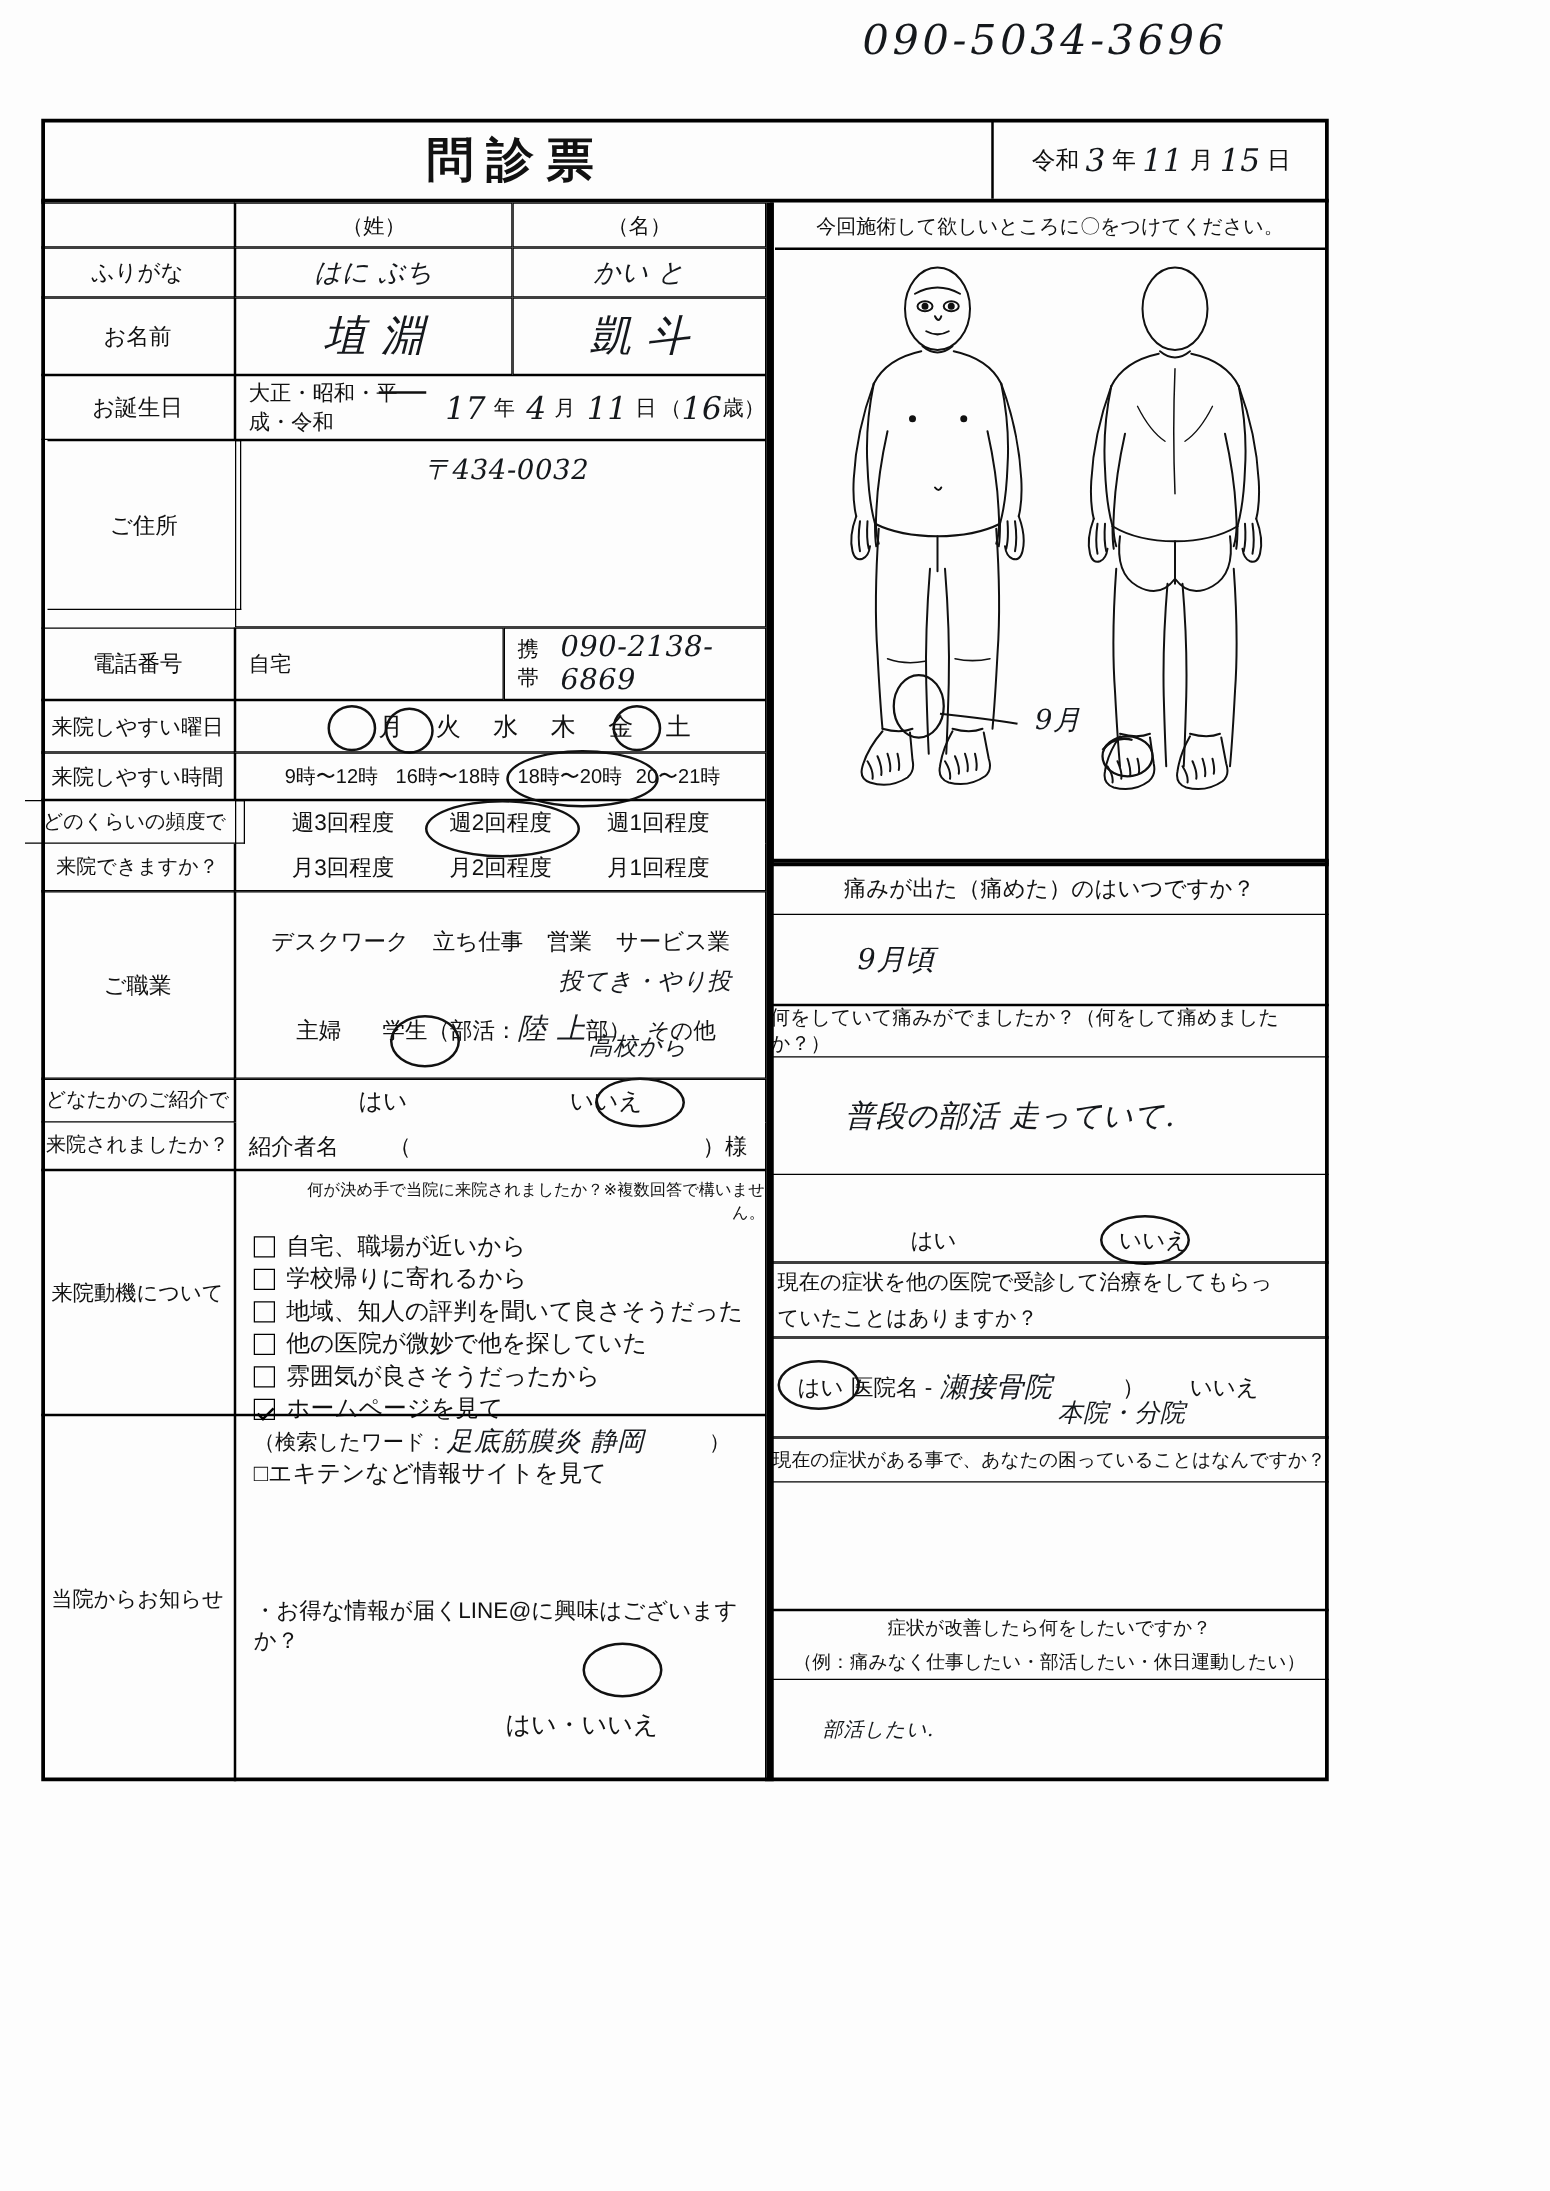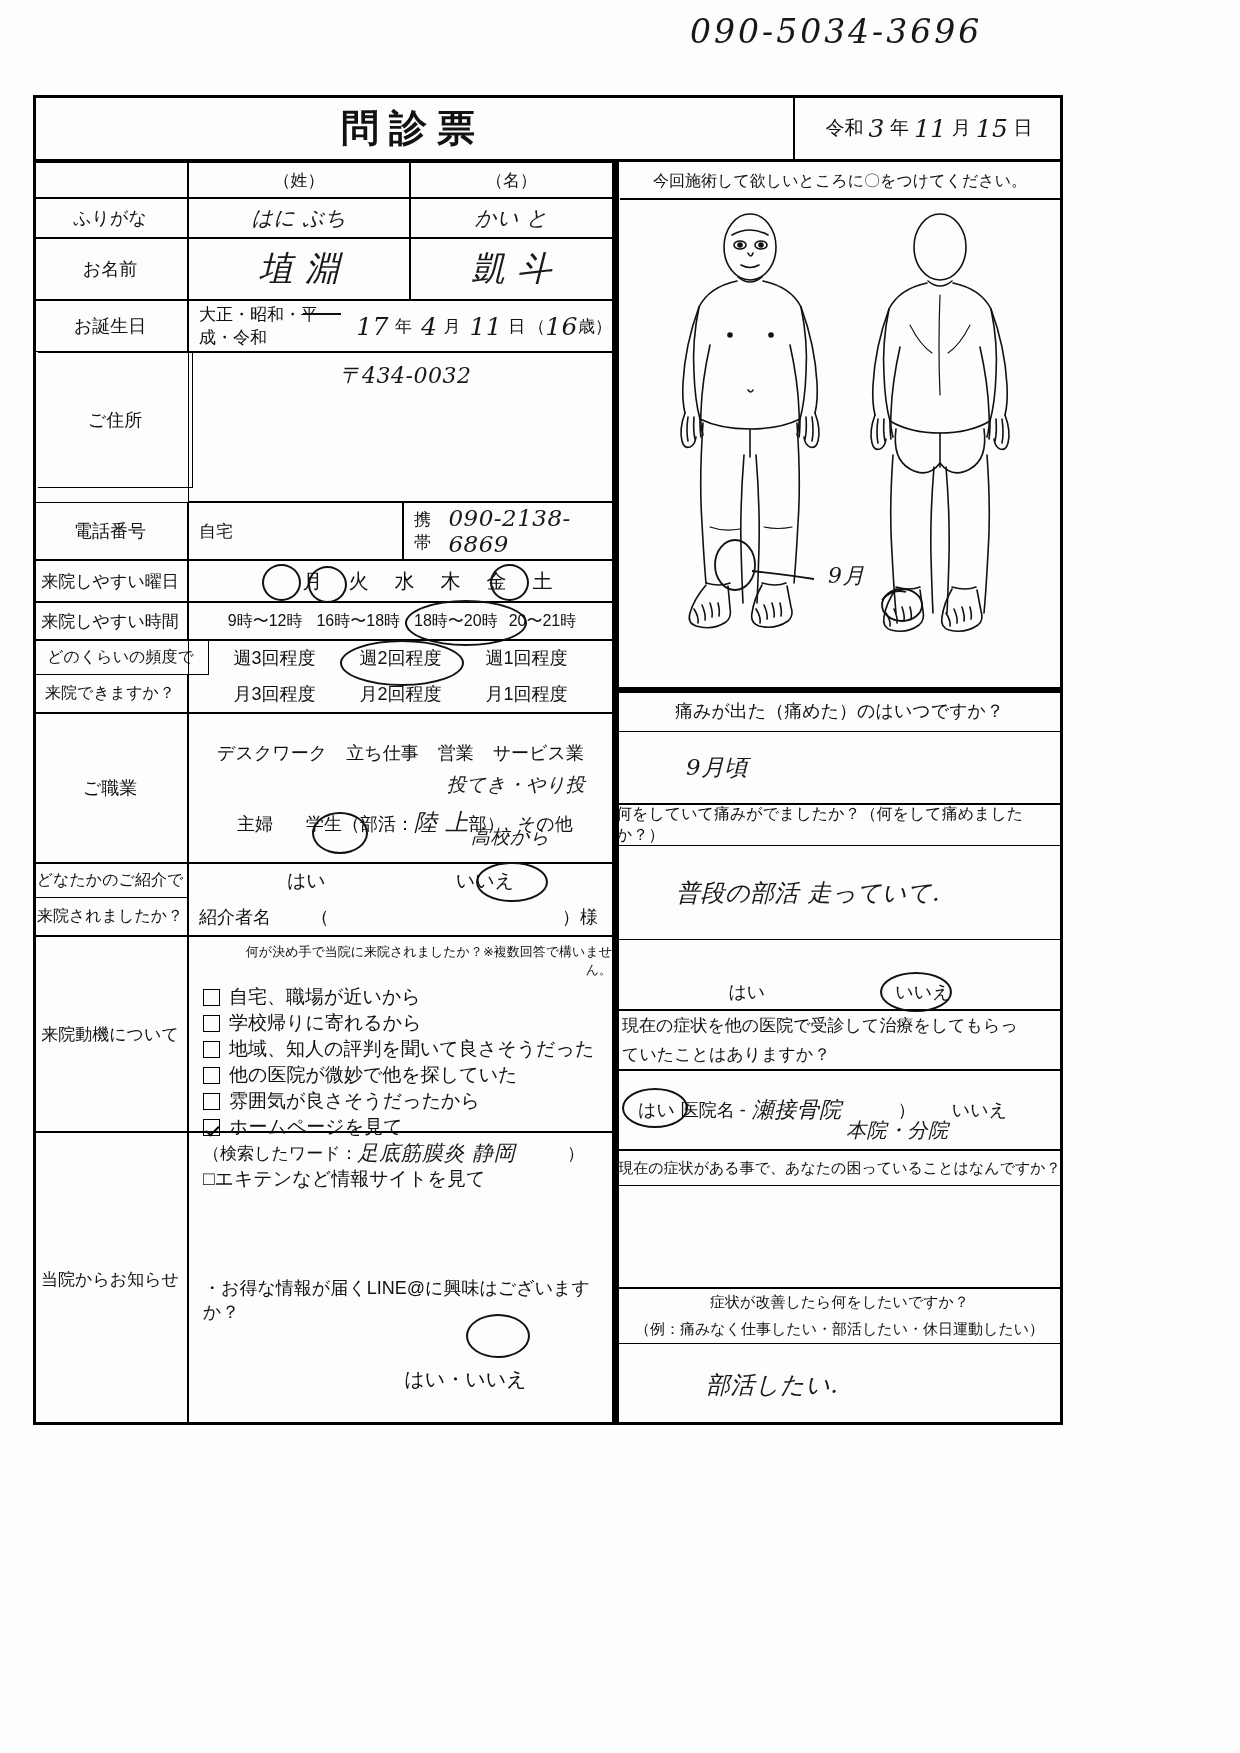--- a/index.html
+++ b/index.html
@@ -197,21 +197,21 @@
 
   <div class="cell lbl" style="left:33px; top:602px; width:155px; height:38px; border-left:none; font-size:17px;">来院しやすい時間</div>
   <div class="cell" style="left:188px; top:602px; width:425px; height:38px; font-size:16px;">
     <span style="margin:0 7px;">9時〜12時</span>
     <span style="margin:0 7px;">16時〜18時</span>
     <span style="margin:0 7px;">18時〜20時</span>
     <span style="margin:0 4px;">20〜21時</span>
   </div>
   <div class="circle" style="left:405px; top:600px; width:118px; height:42px;"></div>
 
-  <div class="cell lbl" style="left:33px; top:640px; width:176px; height:35px; border-left:none; font-size:16px;text-align:right;">どのくらいの頻度で</div>
+  <div class="cell lbl" style="left:20px; top:640px; width:176px; height:35px; border-left:none; font-size:16px;text-align:right;">どのくらいの頻度で</div>
   <div class="cell lbl" style="left:33px; top:675px; width:155px; height:38px; border-left:none; font-size:16px; border-top:none;">来院できますか？</div>
   <div class="cell" style="left:188px; top:640px; width:425px; height:35px; border-bottom:none; font-size:18px;">
     <span style="margin:0 22px;">週3回程度</span>
     <span style="margin:0 22px;">週2回程度</span>
     <span style="margin:0 22px;">週1回程度</span>
   </div>
   <div class="cell" style="left:188px; top:675px; width:425px; height:38px; font-size:18px; border-top:none;">
     <span style="margin:0 22px;">月3回程度</span>
     <span style="margin:0 22px;">月2回程度</span>
     <span style="margin:0 22px;">月1回程度</span>
@@ -435,18 +435,18 @@
   <div class="circle" style="left:622px; top:1088px; width:62px; height:36px;"></div>
 
   <div class="cell" style="left:616px; top:1150px; width:447px; height:36px; border-left:none; border-right:none; font-size:15px;">現在の症状がある事で、あなたの困っていることはなんですか？</div>
   <div class="cell left" style="left:616px; top:1186px; width:447px; height:102px; border-left:none; border-right:none; border-top:none;">
     <span class="hw" style="font-size:23px; margin-left:40px;"></span>
   </div>
 
   <div class="cell" style="left:616px; top:1288px; width:447px; height:28px; border-left:none; border-right:none; border-bottom:none; font-size:15px;">症状が改善したら何をしたいですか？</div>
   <div class="cell" style="left:616px; top:1316px; width:447px; height:28px; border-left:none; border-right:none; border-top:none; font-size:15px;">（例：痛みなく仕事したい・部活したい・休日運動したい）</div>
   <div class="cell left" style="left:616px; top:1344px; width:447px; height:81px; border-left:none; border-right:none; border-top:none; border-bottom:none;">
-    <span class="hw" style="font-size:24px; margin-left:80px;">部活したい.</span>
+    <span class="hw" style="font-size:16px; margin-left:32px;">部活したい.</span>
   </div>
 
   <div style="position:absolute; left:616px; top:162px; width:447px; height:1263px; border-left:3px solid #000; box-sizing:border-box; pointer-events:none;"></div>
 
 </div>
 
 </body></html>

